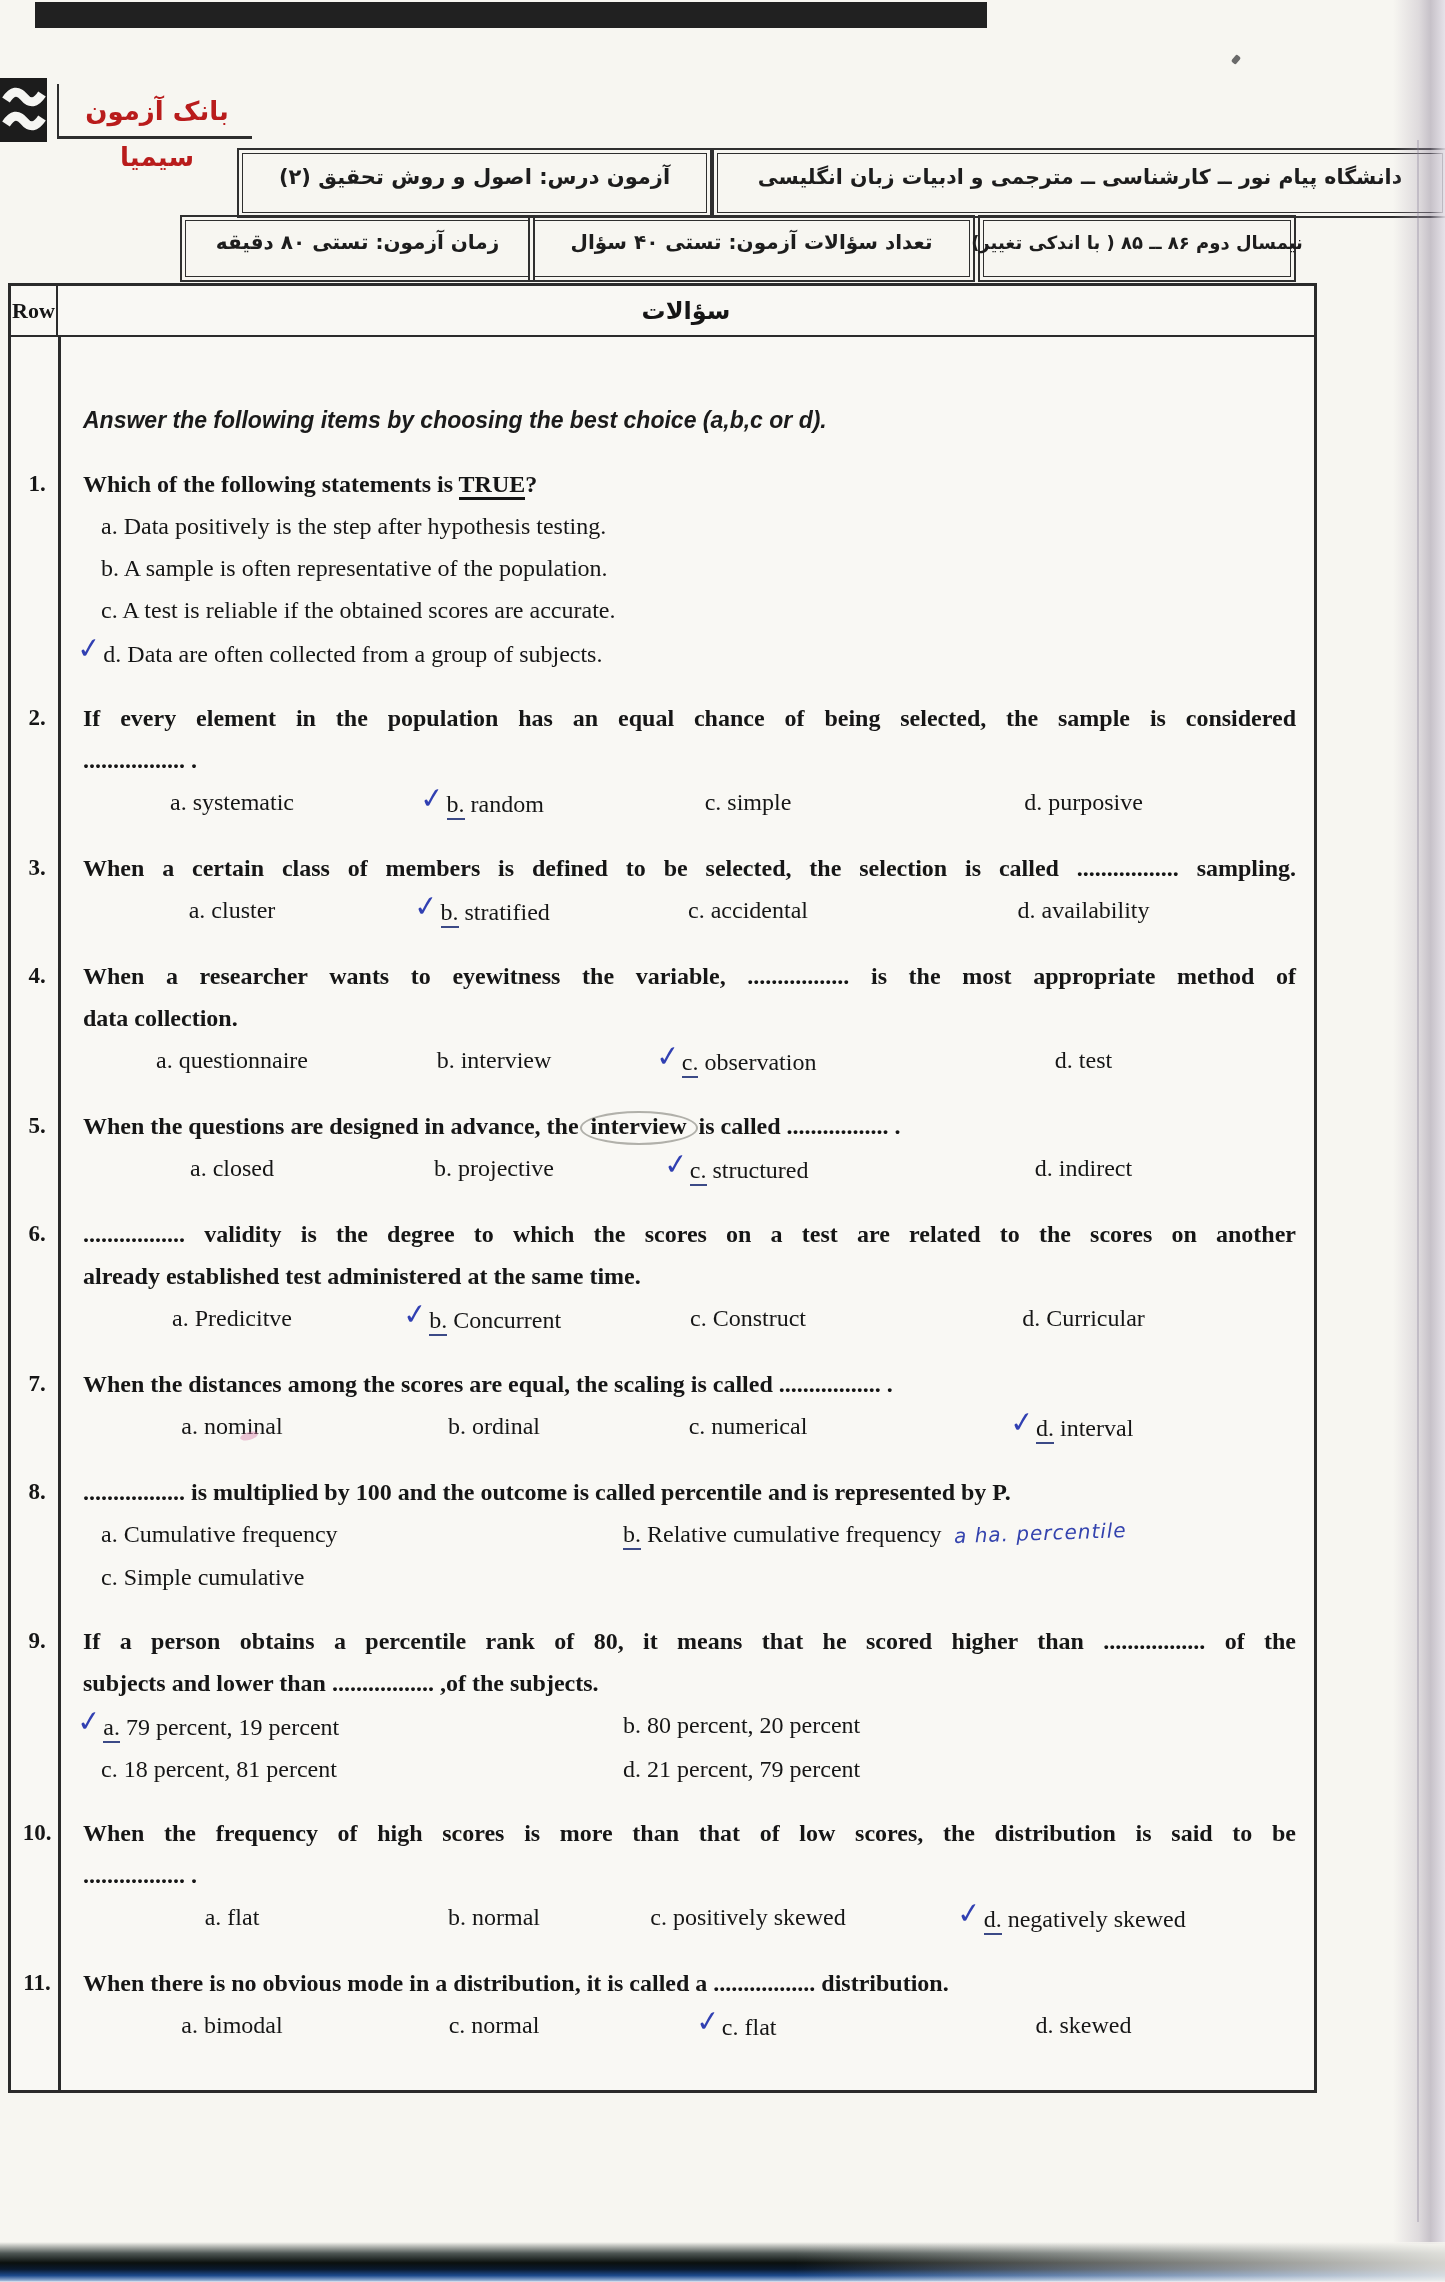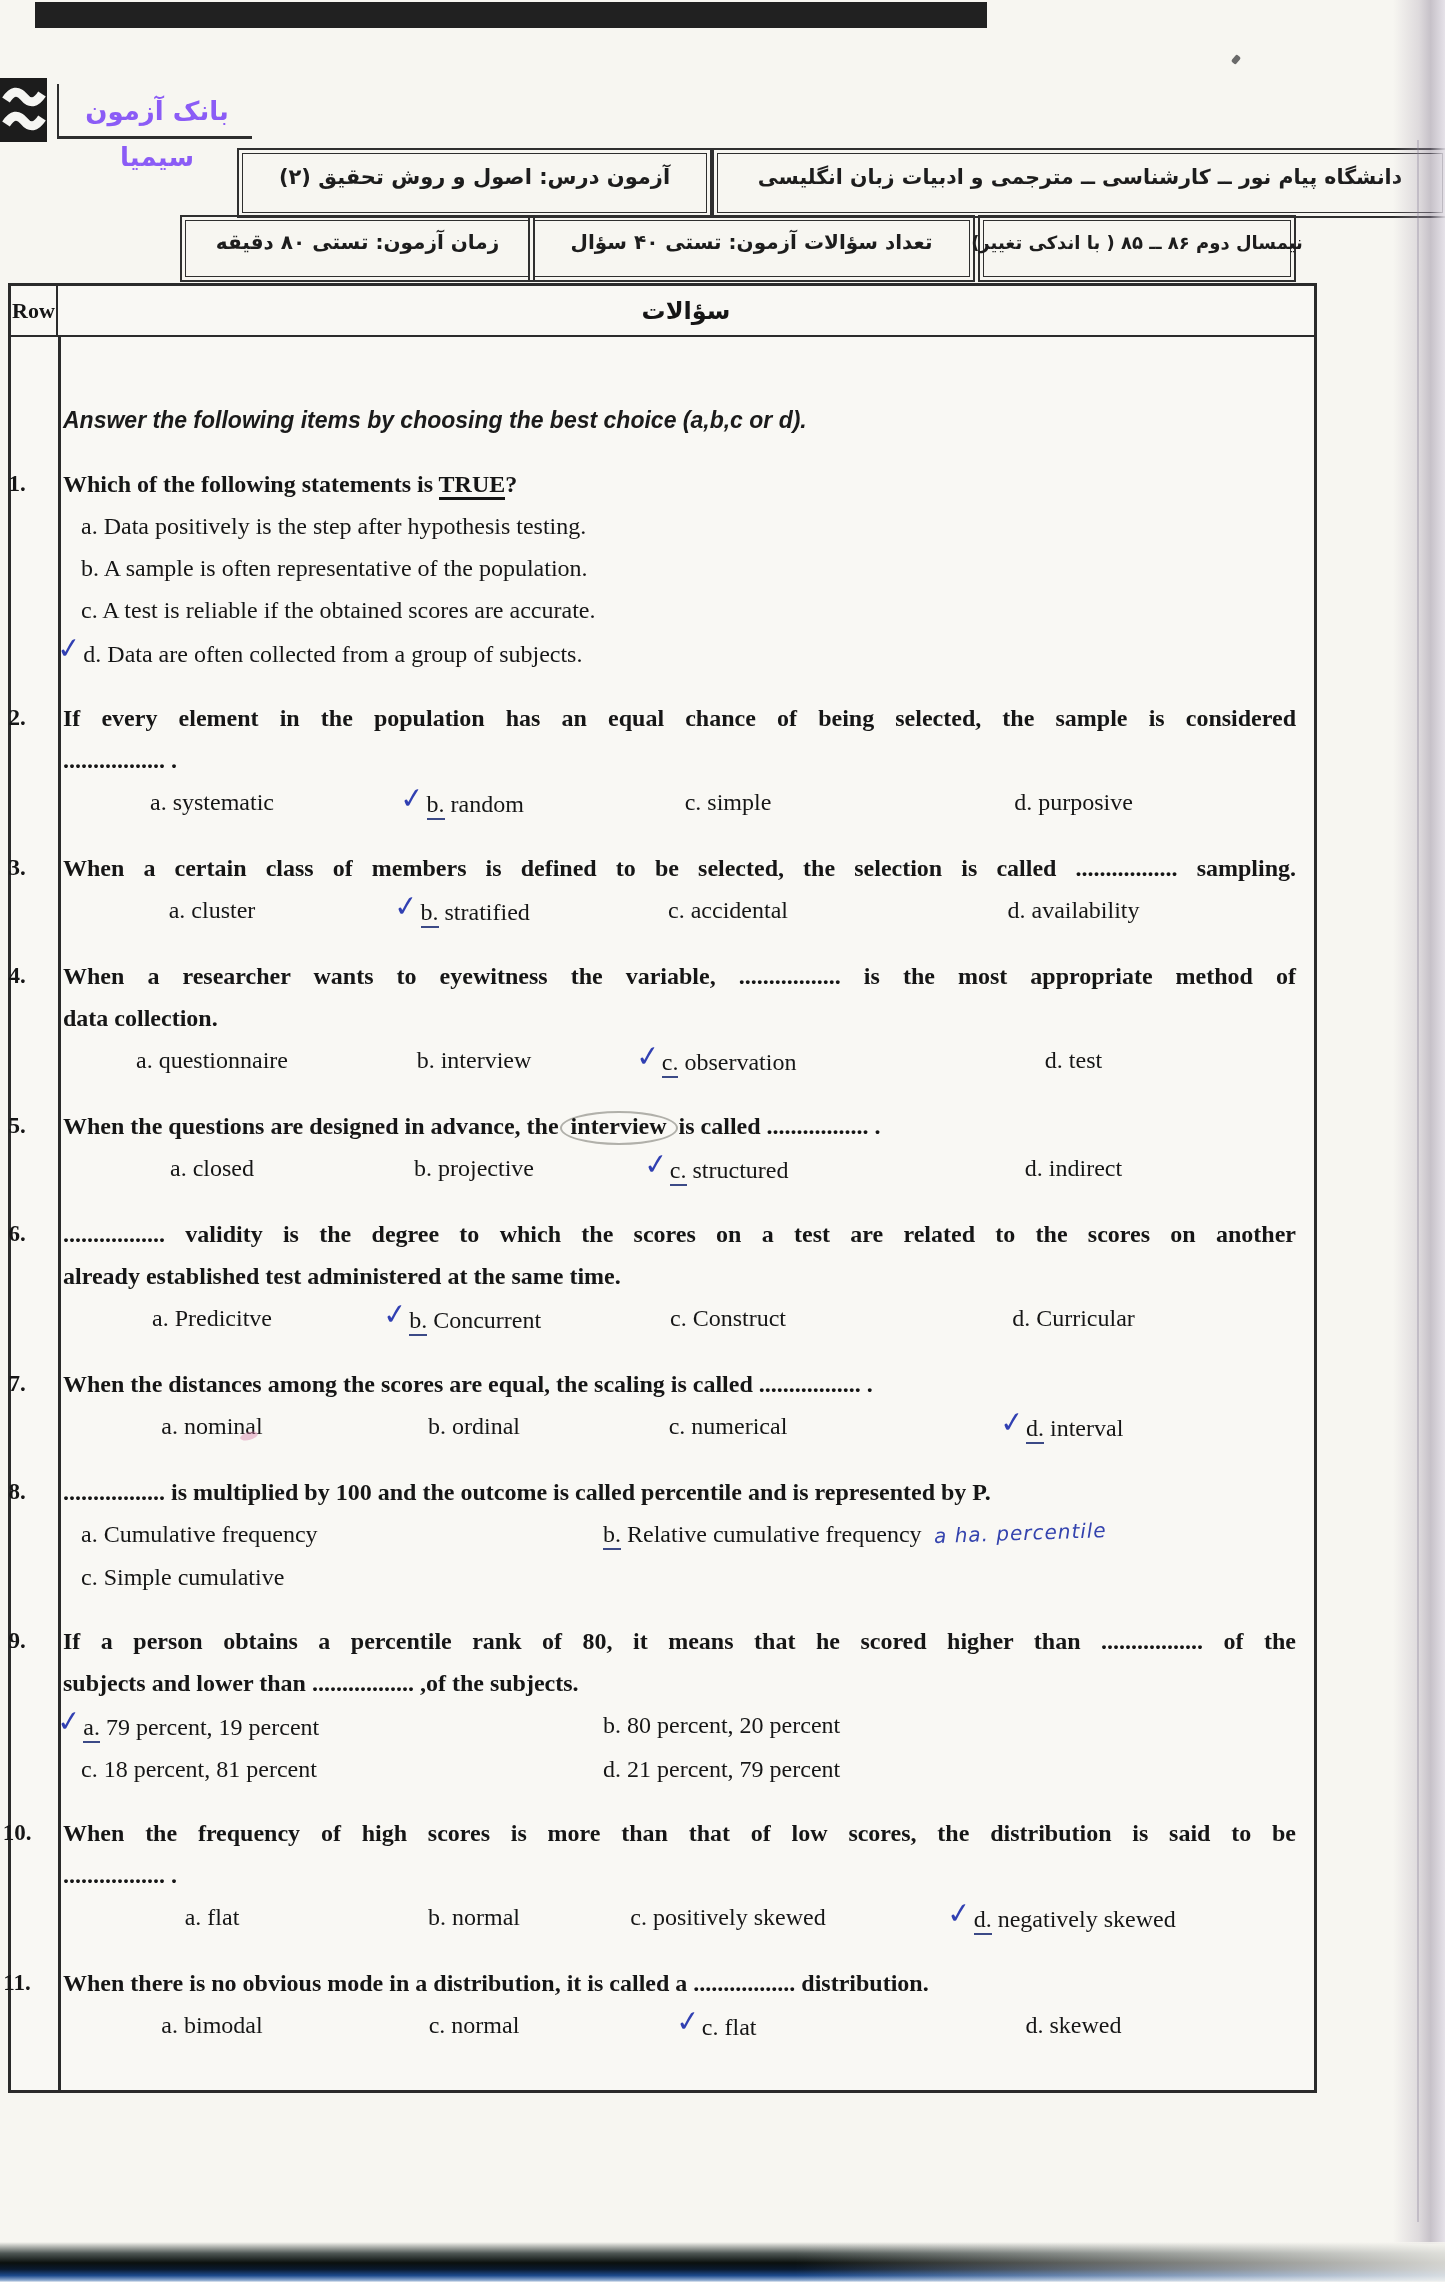--- a/index.html
+++ b/index.html
@@ -29,21 +29,21 @@
   .speck-a { position:absolute; left:1233px; top:55px; width:6px; height:9px; background:#6a6a6a; transform:rotate(40deg); border-radius:2px; }
   .speck-b { position:absolute; left:240px; top:1432px; width:18px; height:8px; background:rgba(214,120,165,.40); border-radius:50%; transform:rotate(-15deg); }
 
   
   .logo-box { position:absolute; left:0; top:78px; width:47px; height:64px; background:#1c1c1c; }
   .brand-vline { position:absolute; left:57px; top:84px; width:2px; height:52px; background:#2e2e2e; }
   .brand-underline { position:absolute; left:57px; top:136px; width:195px; height:3px; background:#2e2e2e; }
   .brand-text {
     position:absolute; left:64px; top:88px; width:186px; height:46px;
     font-family:"DejaVu Sans", sans-serif; font-weight:bold; font-size:26px; line-height:46px;
-    direction:rtl; text-align:center; color:#8b5cf6;
+    direction:rtl; text-align:center; color:#b91c1c;
   }
 
   
   .dbox { position:absolute; border:2px solid #2f2f2f; padding:3px; }
   .dbox-inner {
     border:1.5px solid #2f2f2f; height:100%; box-sizing:border-box;
     display:flex; align-items:center; justify-content:center;
     font-family:"DejaVu Sans", sans-serif; font-weight:bold; direction:rtl; color:#1d1d1d;
     padding:2px 8px 15px; white-space:nowrap;
   }
@@ -67,21 +67,21 @@
     width:47px; border-right:2.5px solid #2b2b2b; box-sizing:border-box;
     display:flex; align-items:center; justify-content:center;
     font-weight:bold; font-size:22px;
   }
   .q-col-head {
     flex:1; display:flex; align-items:center; justify-content:center;
     font-family:"DejaVu Sans", sans-serif; font-weight:bold; font-size:24px; direction:rtl;
   }
   .tbody { position:relative; height:calc(100% - 51.5px); }
   .tbody::before { content:""; position:absolute; left:47px; top:0; bottom:0; width:2.5px; background:#2b2b2b; }
-  .content { padding:38px 18px 0 52px; }
+  .content { padding:38px 18px 0 72px; }
 
   .intro {
     margin-top:24px; font-family:"Liberation Sans", sans-serif;
     font-style:italic; font-weight:bold; font-size:23px; line-height:42px; color:#1b1b1b;
   }
 
   .q-block { position:relative; margin-top:22px; }
   .q-num {
     position:absolute; left:-68px; top:0; width:44px; text-align:center;
     font-weight:bold; font-size:23px; line-height:42px;

